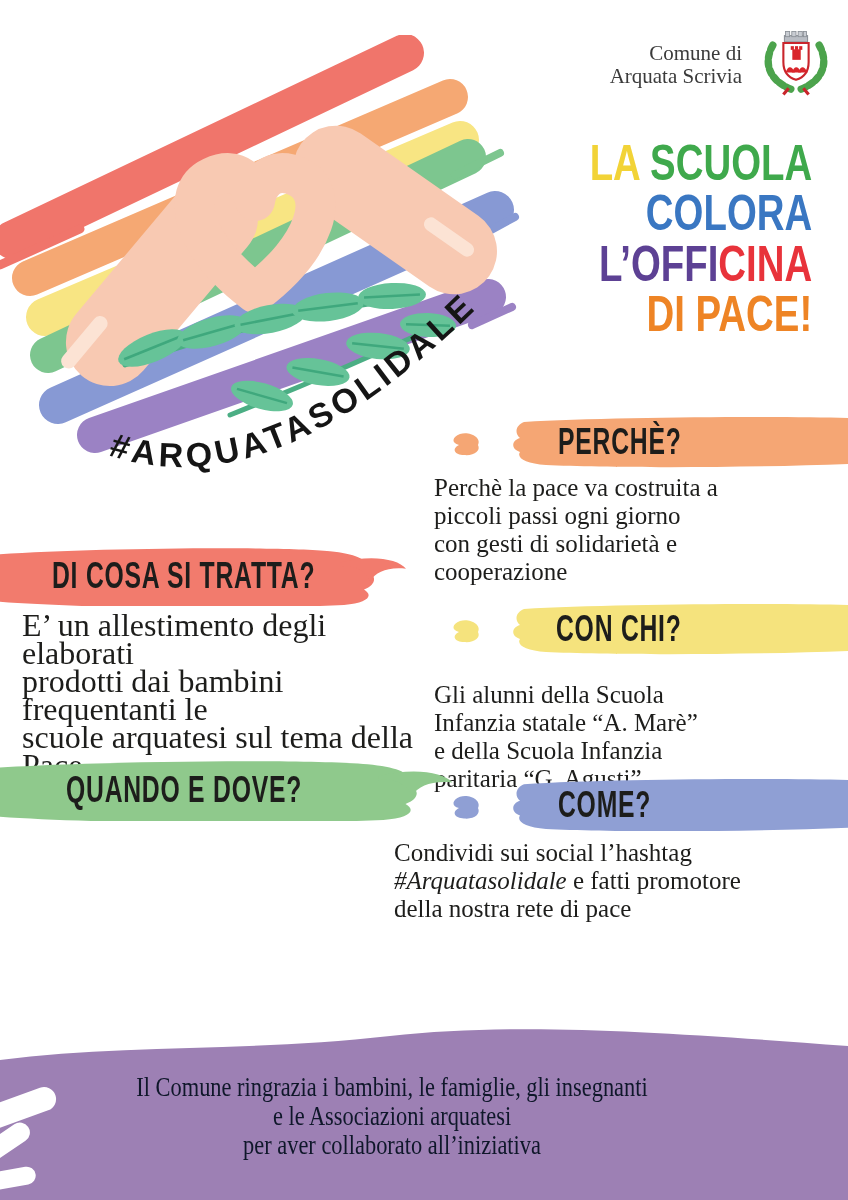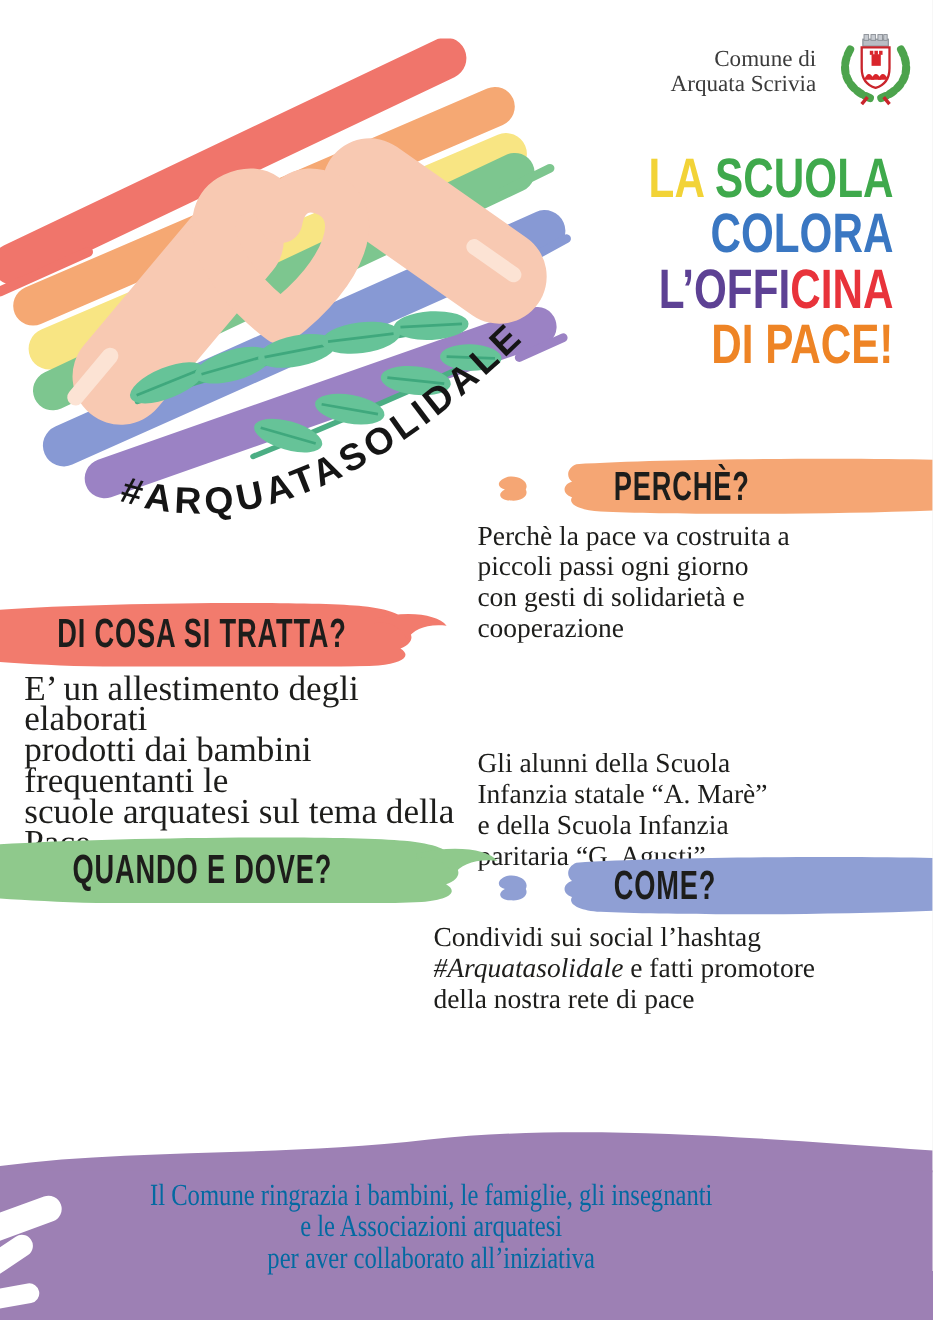--- a/index.html
+++ b/index.html
@@ -47,21 +47,21 @@
   .body-come{top:839px;right:24px;width:430px;}
   .hash-italic{font-style:italic;}
   
   .footer-wave{position:absolute;left:0;top:1018px;width:848px;height:48px;}
   .footer-body{position:absolute;left:0;top:1064px;width:848px;height:136px;}
   .footer-mark{position:absolute;background:#ffffff;border-radius:12px;}
   .fm1{left:-30px;top:34px;width:88px;height:24px;transform:rotate(-20deg);}
   .fm2{left:-34px;top:72px;width:68px;height:20px;transform:rotate(-34deg);}
   .fm3{left:-20px;top:106px;width:56px;height:18px;transform:rotate(-10deg);}
   .footer-text{position:absolute;left:0;top:1072px;width:784px;text-align:center;
-    color:#0369a1;font-size:28px;line-height:29px;}
+    color:#0f172a;font-size:28px;line-height:29px;}
   .footer-text div{transform:scaleX(0.80);transform-origin:center;}
 </style>
 </head>
 <body>
 
 <div class="poster">
 
   <div class="muni">
     <div>Comune di</div>
     <div>Arquata Scrivia</div>
@@ -203,20 +203,29 @@
         <path d="M0,8 C90,2 280,0 330,5 C360,8 372,15 366,24 C378,28 376,38 364,42 C374,48 368,55 344,57 C240,62 80,60 0,54 Z"></path>
         <path d="M340,16 c30,-8 58,-4 66,6 c-18,-2 -30,3 -36,12 c-5,-11 -18,-17 -30,-14 Z"></path>
       </g>
     </svg>
     <span class="label">DI COSA SI TRATTA?</span>
   </div>
   <div class="body left body-dicosa">E’ un allestimento degli elaborati
 prodotti dai bambini frequentanti le
 scuole arquatesi sul tema della Pace</div>
 
+  <div class="band band-conchi">
+    <svg viewBox="0 0 402 52" preserveAspectRatio="none">
+      <g fill="#F5E37D">
+        <path d="M78,6 C160,1 330,0 402,2 L402,48 C300,52 160,52 100,49 C80,48 70,42 74,36 C64,33 66,24 74,22 C68,17 70,9 78,6 Z"></path>
+        <path d="M14,18 c-8,3 -9,9 -1,11 c-8,4 -4,10 5,10 c10,1 17,-4 14,-10 c4,-8 -9,-14 -18,-11 Z"></path>
+      </g>
+    </svg>
+    <span class="label">CON CHI?</span>
+  </div>
   <div class="body right body-conchi">Gli alunni della  Scuola
 Infanzia statale “A. Marè”
 e della Scuola Infanzia
 paritaria “G. Agusti”</div>
 
   <div class="band band-quando">
     <svg viewBox="0 0 412 58" preserveAspectRatio="none">
       <g fill="#8FC98C">
         <path d="M0,8 C90,2 280,0 330,5 C360,8 372,15 366,24 C378,28 376,38 364,42 C374,48 368,55 344,57 C240,62 80,60 0,54 Z"></path>
         <path d="M340,16 c30,-8 58,-4 66,6 c-18,-2 -30,3 -36,12 c-5,-11 -18,-17 -30,-14 Z"></path>

